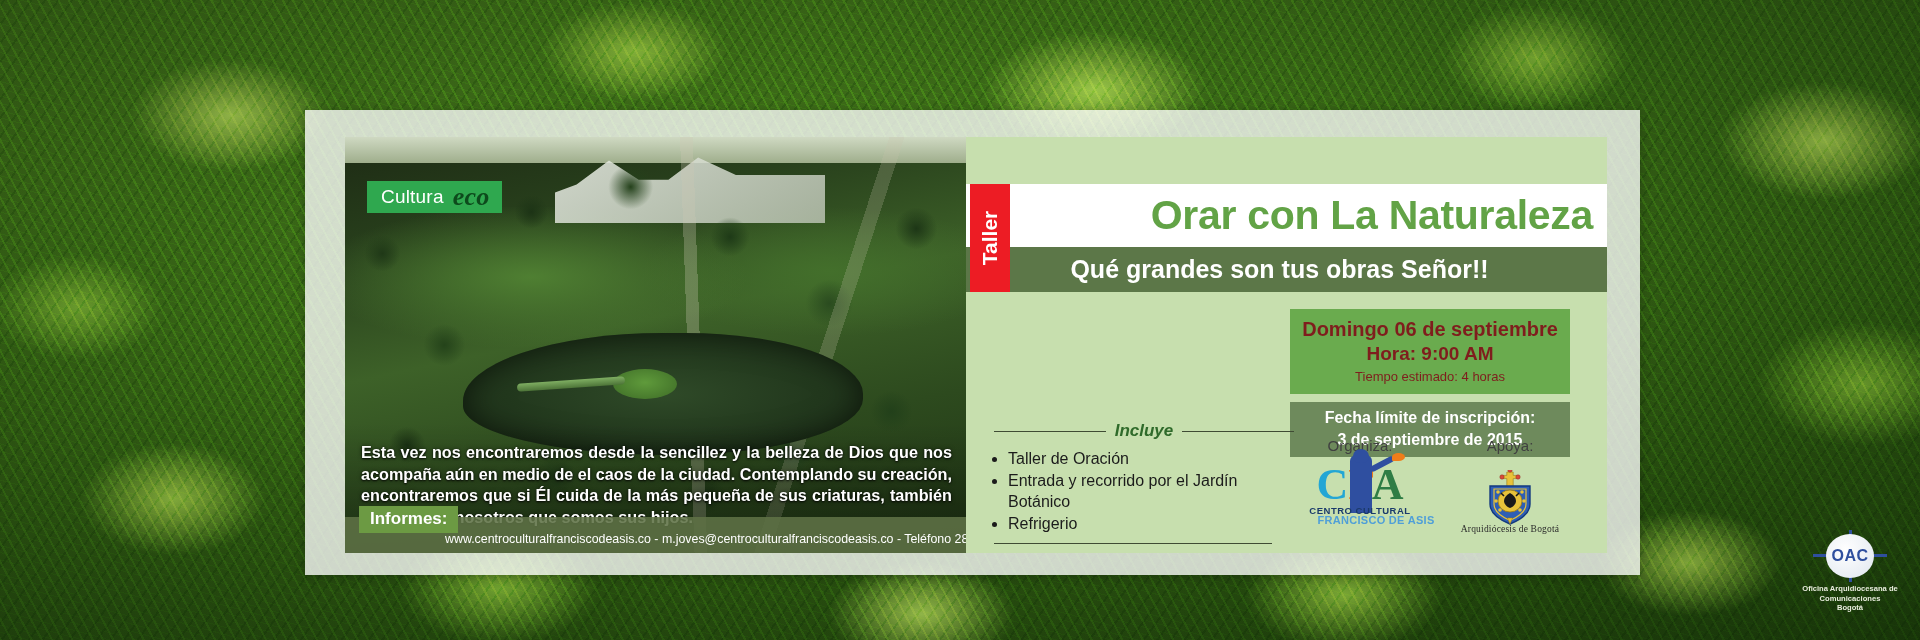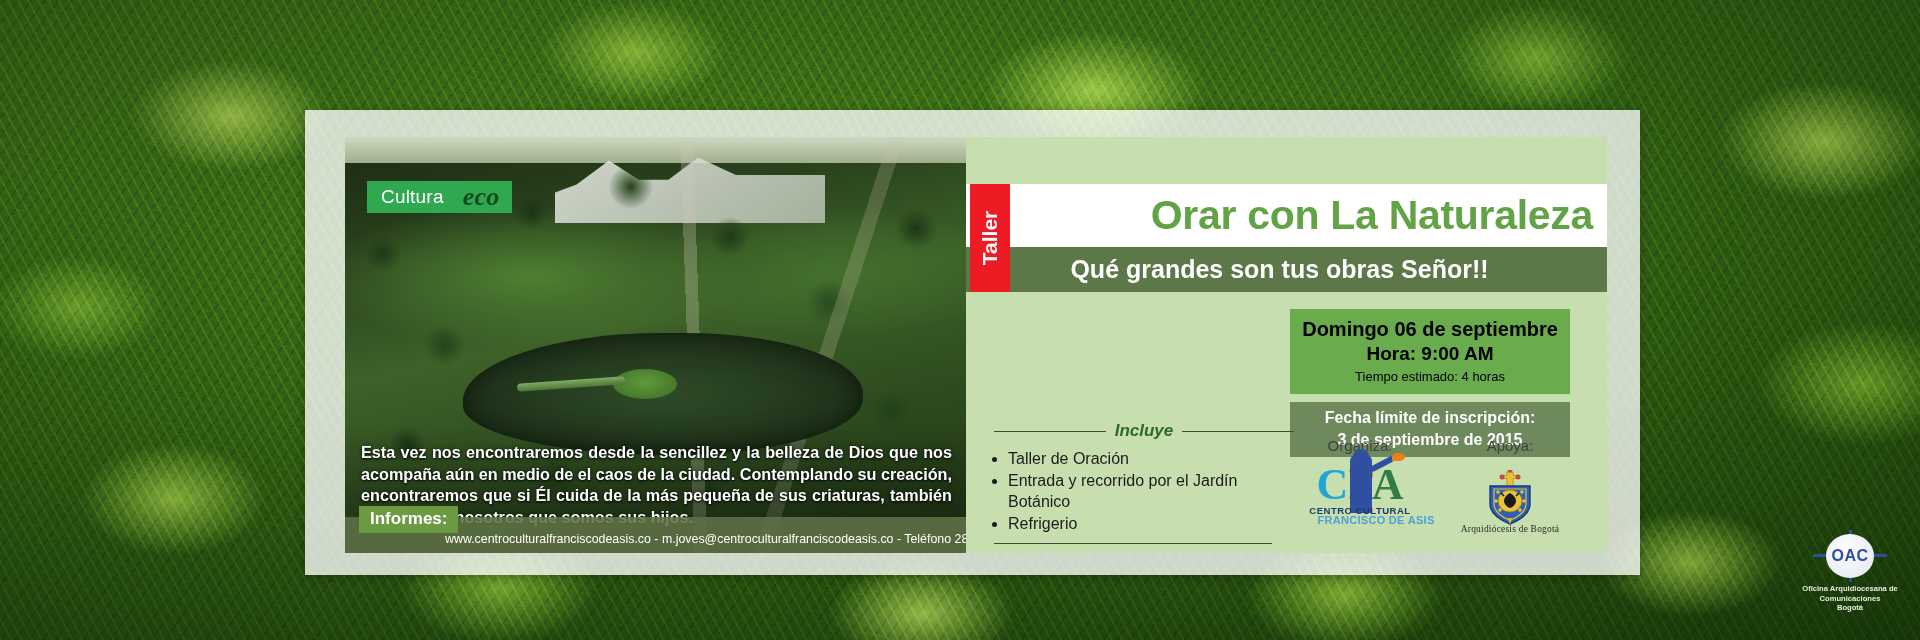--- a/index.html
+++ b/index.html
@@ -109,21 +109,21 @@
       linear-gradient(88deg, rgba(0,0,0,0) 0 55%, rgba(205,200,180,.6) 55% 57%, rgba(0,0,0,0) 57%),
       linear-gradient(-72deg, rgba(0,0,0,0) 0 26%, rgba(200,195,172,.45) 26% 28%, rgba(0,0,0,0) 28%);
   }
   .photo .darken { position:absolute; left:0; bottom:0; width:100%; height:130px;
     background:linear-gradient(180deg, rgba(0,0,0,0), rgba(0,0,0,.35)); }
 
   
   .eco-badge {
     position:absolute; left:22px; top:44px; height:32px;
     background:#2fa84f; color:#fff;
-    display:flex; align-items:center; gap:19px;
+    display:flex; align-items:center; gap:9px;
     padding:0 13px 0 14px;
     font-size:19px; letter-spacing:.2px;
   }
   .eco-badge .eco {
     font-family:"Liberation Serif", serif;
     font-style:italic; font-size:26px; color:#0d4a1c; font-weight:700;
     line-height:1;
   }
 
   
@@ -188,21 +188,21 @@
   }
   .meeting .lbl { font-style:italic; font-weight:bold; font-size:17px; color:#3c6b2d; }
   .meeting .b   { font-weight:bold; font-size:18px; }
   .meeting .n   { font-size:17px; }
   .meeting .inv { font-size:17px; margin-top:1px; }
   .meeting .inv i { font-weight:bold; font-style:italic; }
 
   
   .datebox { position:absolute; left:324px; top:172px; width:280px; }
   .datebox .green {
-    background:#6aab4e; color:#000000; text-align:center; padding:9px 8px 10px;
+    background:#6aab4e; color:#7f1d1d; text-align:center; padding:9px 8px 10px;
   }
   .datebox .green .d1 { font-size:20px; font-weight:bold; }
   .datebox .green .d2 { font-size:19px; font-weight:bold; margin-top:2px; }
   .datebox .green .d3 { font-size:13px; margin-top:4px; }
   .datebox .grey {
     background:#6e8a5c; color:#fff; text-align:center; padding:7px 8px 8px; margin-top:8px;
   }
   .datebox .grey .l1 { font-size:16px; font-weight:bold; }
   .datebox .grey .l2 { font-size:16px; font-weight:bold; margin-top:4px; }
 

